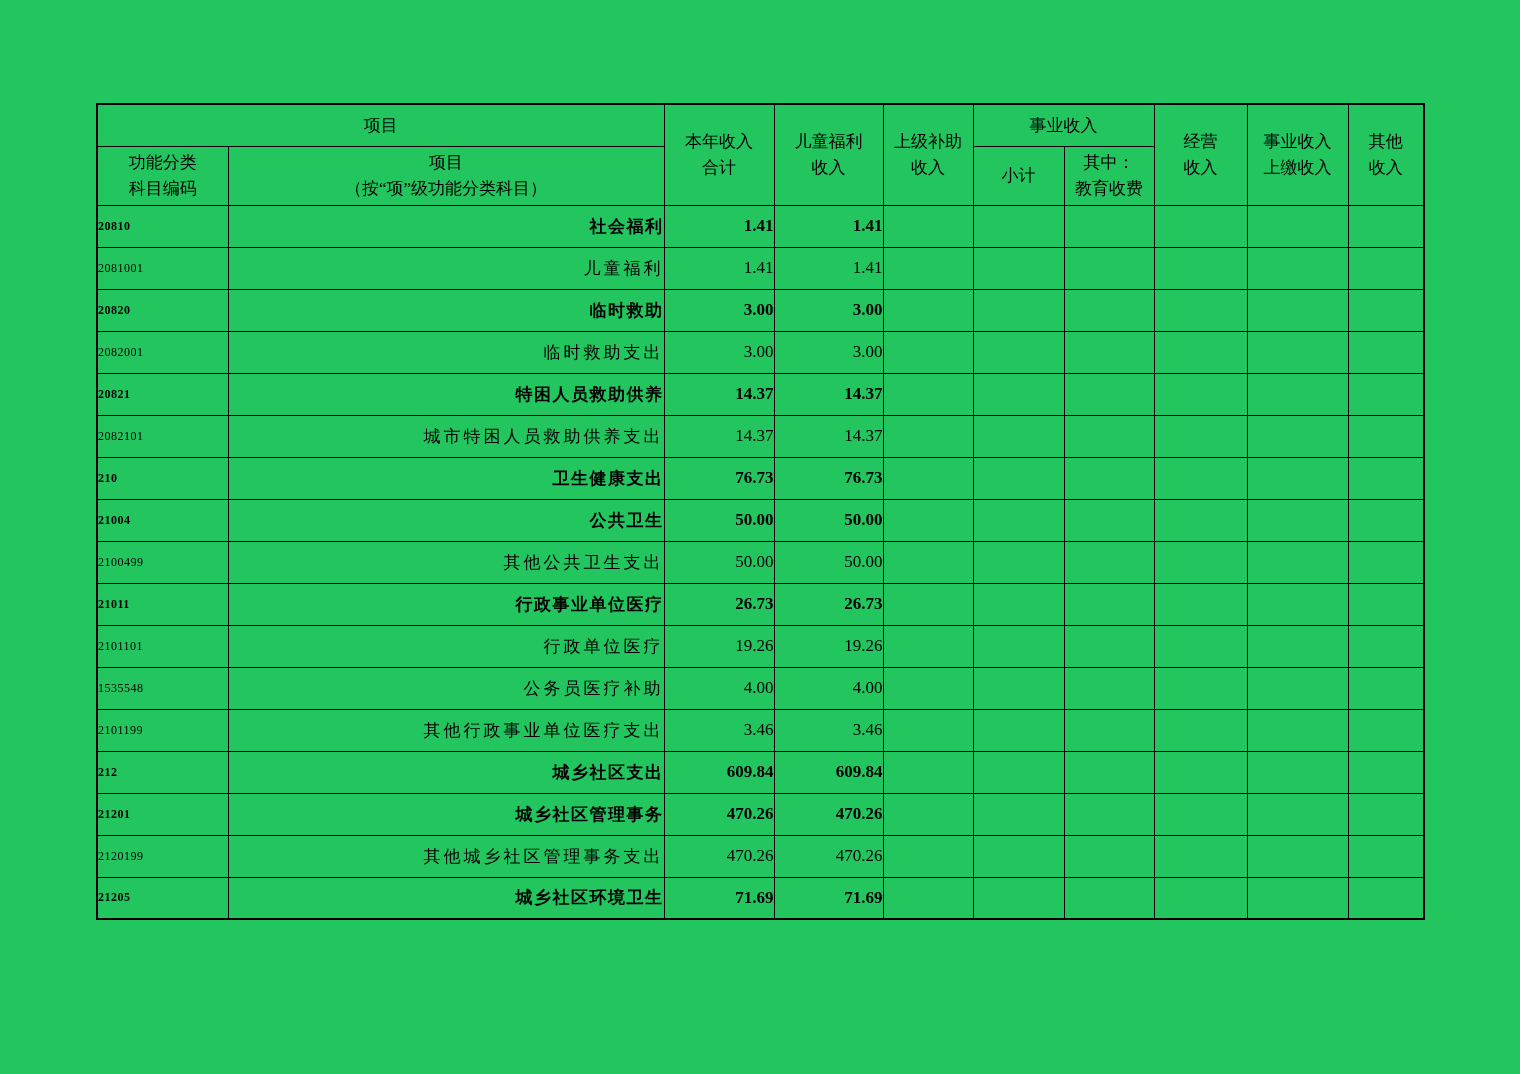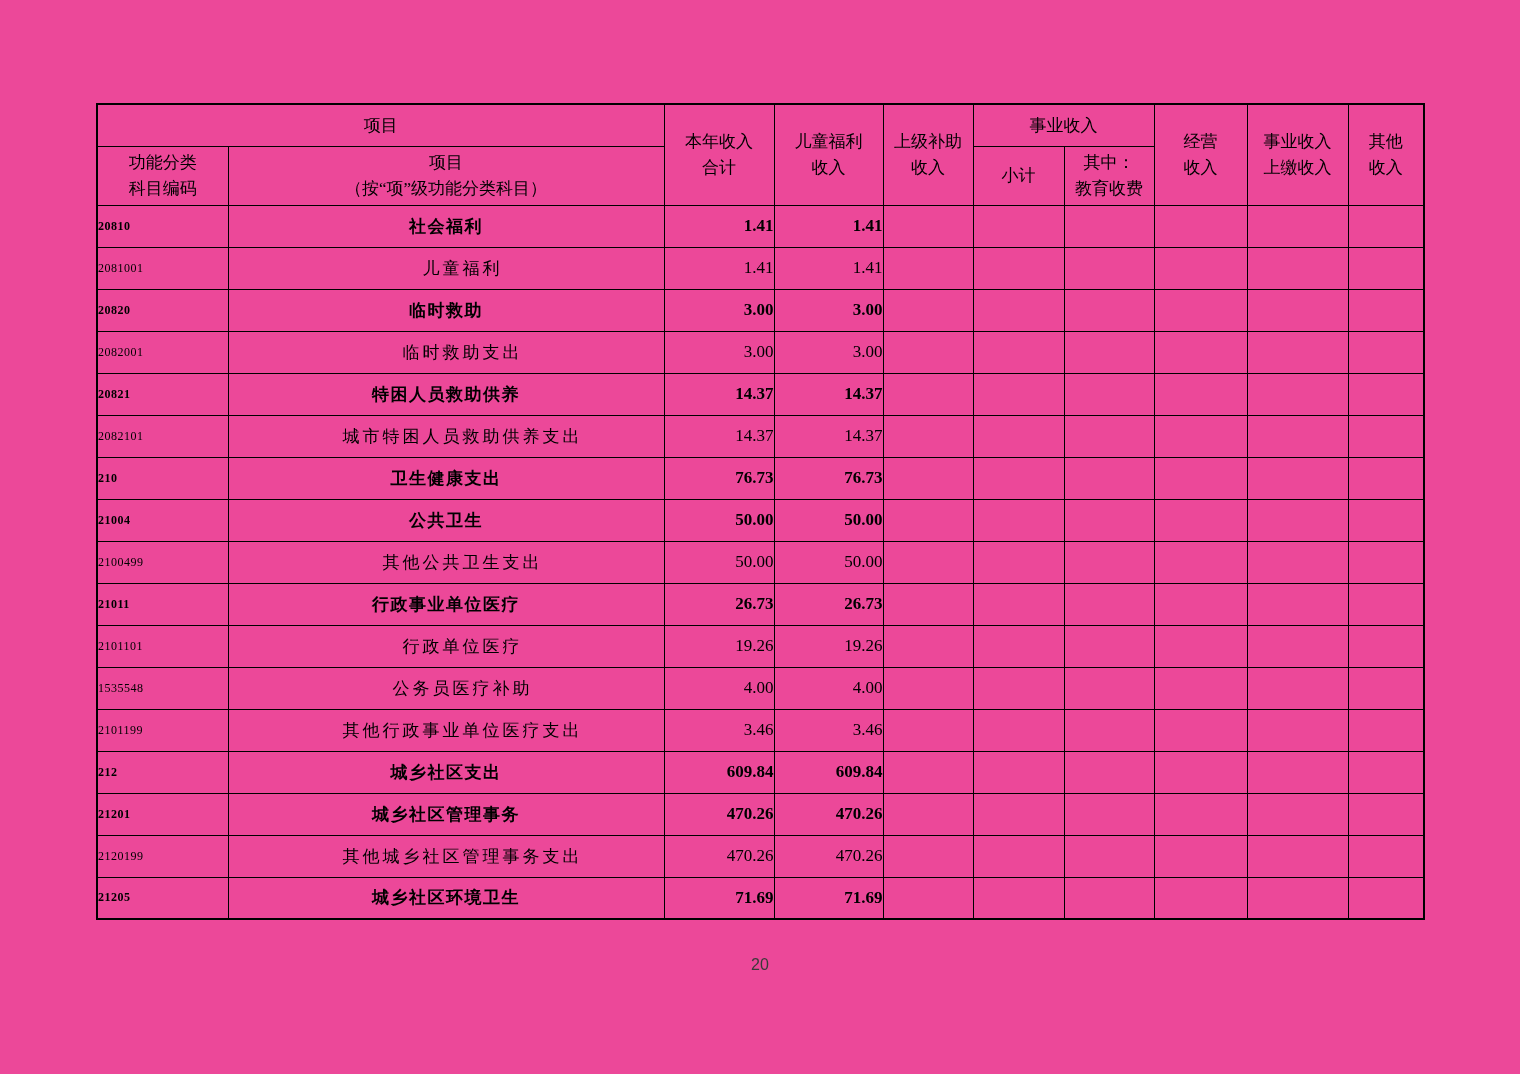--- a/index.html
+++ b/index.html
@@ -4,21 +4,21 @@
 <style>
   html, body {
     margin: 0;
     padding: 0;
     background: #ffffff;
   }
   .page {
     position: relative;
     width: 1520px;
     height: 1074px;
-    background: #ec4899;
+    background: #22c55e;
     font-family: "Liberation Serif", "DejaVu Serif", serif;
     color: #000000;
     overflow: hidden;
   }
   table.budget {
     position: absolute;
     left: 96px;
     top: 103px;
     border-collapse: collapse;
     table-layout: fixed;
@@ -45,21 +45,21 @@
   
   tbody tr { height: 42px; }
   tbody td { font-size: 17px; }
   td.code {
     text-align: left;
     padding-left: 9px;
     font-size: 12px;
     letter-spacing: 0.5px;
   }
   td.name {
-    text-align: center;
+    text-align: right;
     padding-left: 9px;
     letter-spacing: 1.5px;
   }
   td.num {
     text-align: right;
     padding-right: 9px;
   }
   tr.bold td { font-weight: bold; }
   tr.detail td.name {
     padding-left: 33px;
@@ -322,14 +322,13 @@
       <td class="num"></td>
       <td class="num"></td>
       <td class="num"></td>
       <td class="num"></td>
       <td class="num"></td>
       <td class="num"></td>
     </tr>
       </tbody>
   </table>
 
-  <div class="page-number">20</div>
 </div>
 
 </body></html>

